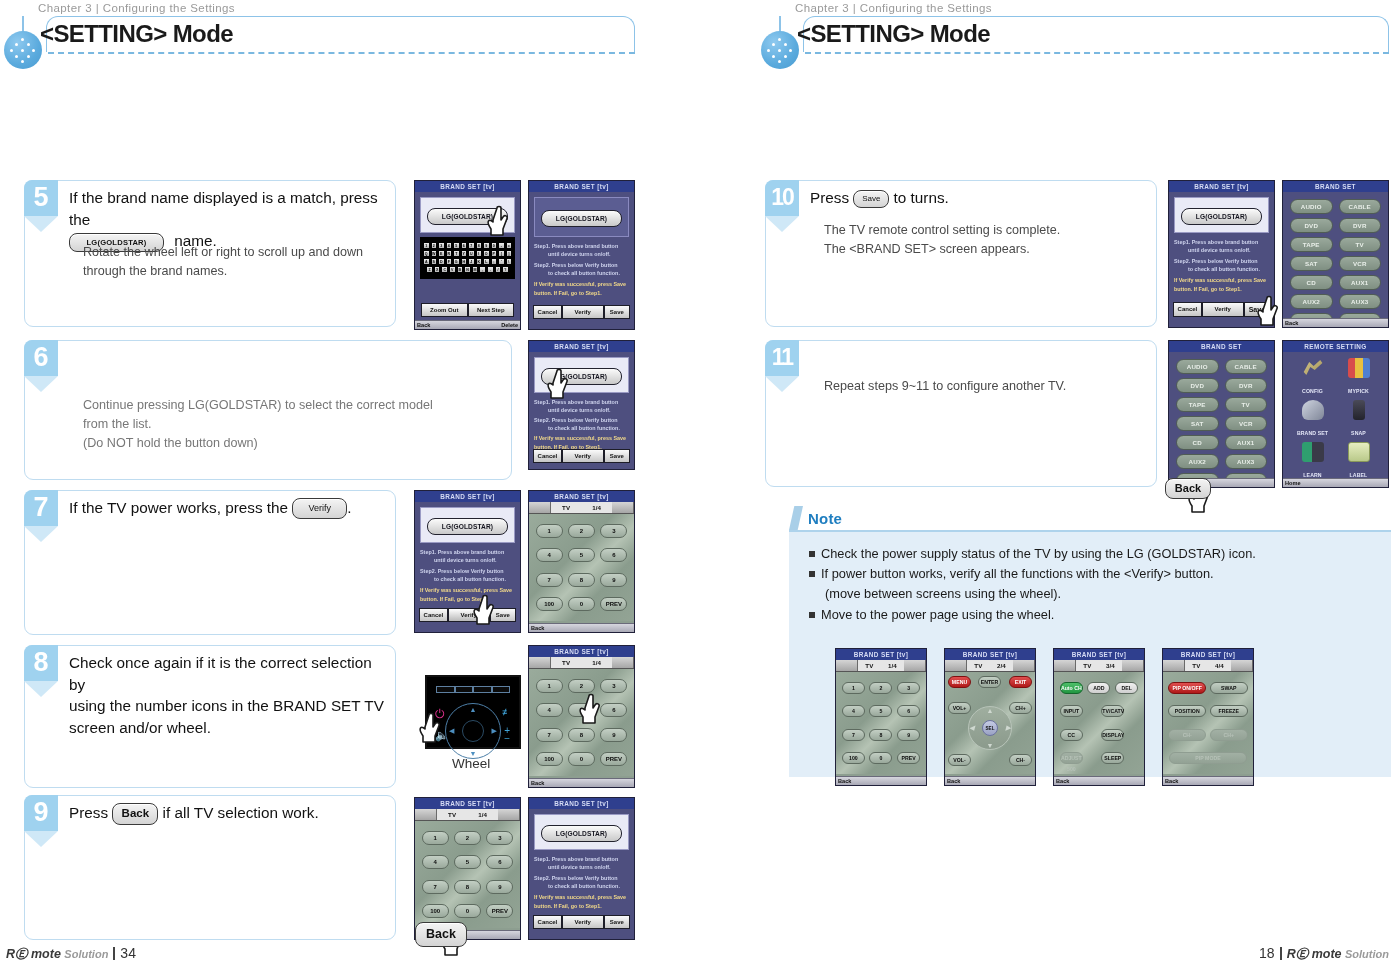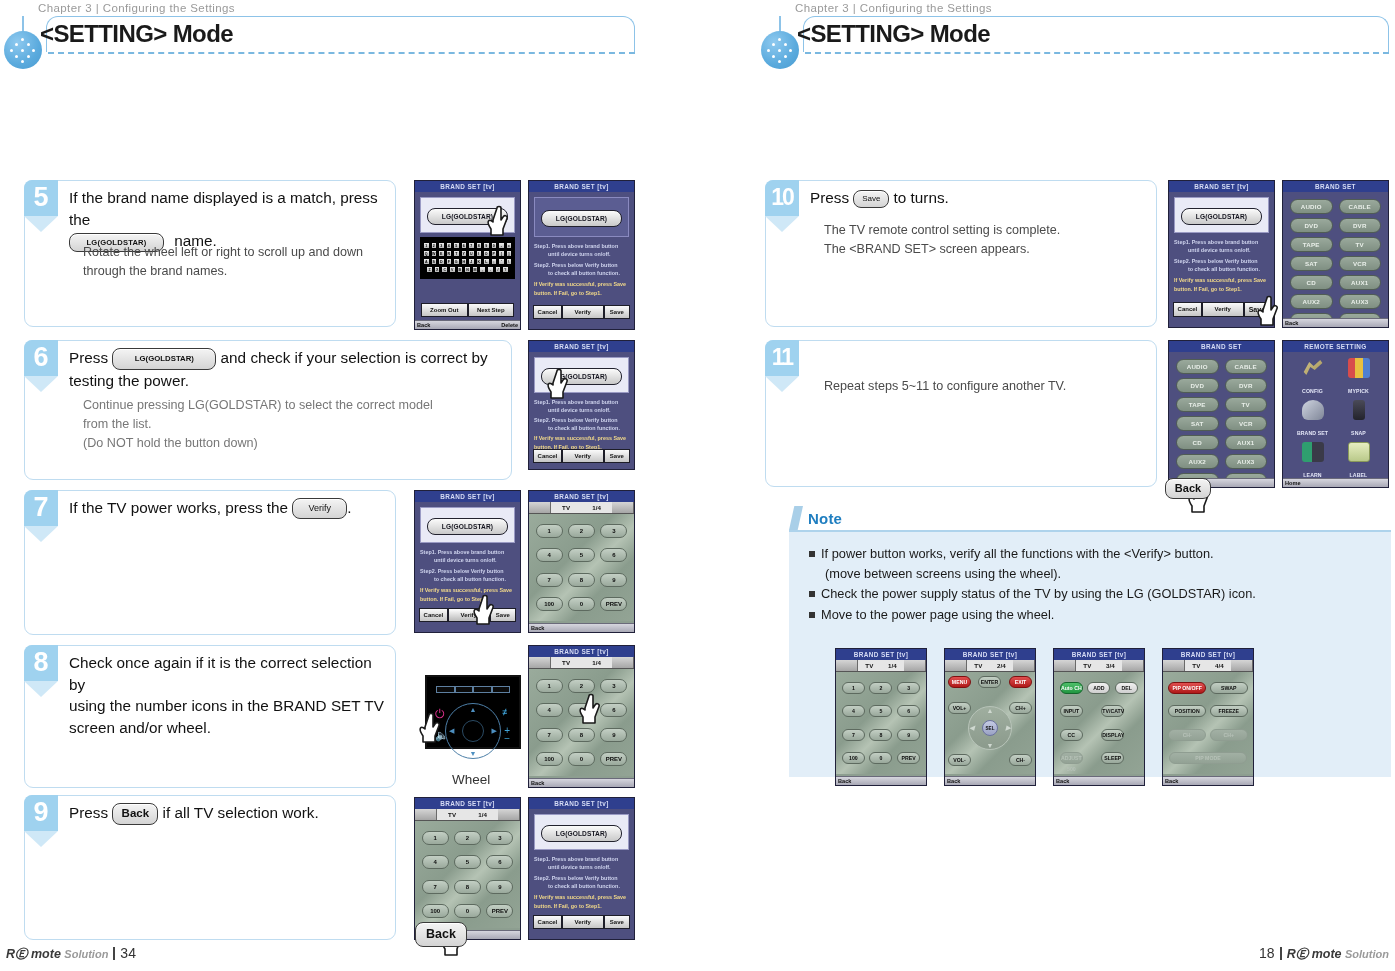--- a/index.html
+++ b/index.html
@@ -285,26 +285,20 @@
       <span class="chip chip-brand">LG(GOLDSTAR)</span>
       <span style="margin-left:6px">name.</span>
     </div>
     <div class="step-sub" style="top:62px; white-space:pre-line;">Rotate the wheel left or right to scroll up and down
 through the brand names.</div>
   </div>
 
   <div class="step" style="left:24px; top:340px; width:488px; height:140px;">
     <div class="badge">6</div>
     <div class="badge-tail"></div>
-    <div class="step-main">
-      <span>Press</span>
-      <span class="chip chip-brand-lg">LG(GOLDSTAR)</span>
-      <span>and check if your selection is correct by</span><br>
-      <span>testing the power.</span>
-    </div>
     <div class="step-sub dim" style="top:55px; white-space:pre-line;">Continue pressing  LG(GOLDSTAR)  to select the correct model
 from the list.
 (Do NOT hold the button down)</div>
   </div>
 
   <div class="step" style="left:24px; top:490px; width:372px; height:145px;">
     <div class="badge">7</div>
     <div class="badge-tail"></div>
     <div class="step-main">
       <span>If the TV power works, press the</span>
@@ -550,21 +544,21 @@
       <span class="wheel-arrow" style="left:50%;top:2px;transform:translateX(-50%)">▲</span>
       <span class="wheel-arrow" style="left:50%;bottom:1px;transform:translateX(-50%)">▼</span>
       <span class="wheel-arrow" style="left:3px;top:50%;transform:translateY(-50%)">◀</span>
       <span class="wheel-arrow" style="right:3px;top:50%;transform:translateY(-50%)">▶</span>
     </div>
     <span class="wheel-pwr">⏻</span>
     <span class="wheel-mute">≢</span>
     <span class="wheel-vol">🔈</span>
     <span class="wheel-plus">+<br>−</span>
   </div>
-  <div class="wheel-cap" style="left:452px; top:772px;">Wheel</div>
+  <div class="wheel-cap" style="left:452px; top:756px;">Wheel</div>
   <div class="hand" style="left:418px; top:712px;">
     <svg width="30" height="34" viewBox="0 0 30 34">
         <path d="M11 3 C11 1 15 1 15 3 L15 15 L17 12 C18.5 9.5 22 11 21 13.5 L17 24 L17 30 L5 30 L5 24 C5 24 1 18 2.5 16 C4 14 7 17 7 17 L7 15 Z" fill="#ffffff" stroke="#1a1a1a" stroke-width="1.6" stroke-linejoin="round"></path>
       </svg>
   </div>
 
   <div class="scr scr-green" style="left:528px; top:645px; width:107px; height:143px;">
     <div class="scr-title">BRAND SET  [tv]</div>
     <div class="tabbar">
       <span class="tg"></span>
@@ -741,21 +735,21 @@
       <span class="chip chip-save">Save</span>
       <span>to turns.</span>
     </div>
     <div class="step-sub" style="top:40px; white-space:pre-line;">The TV remote control setting is complete.
 The &lt;BRAND SET&gt; screen appears.</div>
   </div>
 
   <div class="step" style="left:68px; top:340px; width:392px; height:147px;">
     <div class="badge two">11</div>
     <div class="badge-tail"></div>
-    <div class="step-sub" style="top:36px;">Repeat steps 5~11 to configure another TV.</div>
+    <div class="step-sub" style="top:36px;">Repeat steps 9~11 to configure another TV.</div>
   </div>
 
   <div class="scr" style="left:471px; top:180px; width:107px; height:148px;">
     <div class="scr-title">BRAND SET  [tv]</div>
     <div class="brandbar">
       <span class="brandbtn">LG(GOLDSTAR)</span>
     </div>
     <div class="stepstext">
       <span>Step1. Press above brand button</span>
       <span class="ind">until device turns on/off.</span>
@@ -872,25 +866,25 @@
   </div>
 
   <div class="note-wrap" style="left:92px; top:505px; width:602px; height:272px;">
     <div class="note-tab">
       <span class="note-slash"></span>
       <span class="note-label">Note</span>
     </div>
     <div class="note-body">
       <div class="note-list">
         <div class="note-li">
+          <span class="bul"></span><span>Check the power supply status of the TV by using the LG (GOLDSTAR) icon.</span>
+        </div>
+        <div class="note-li">
           <span class="bul"></span><span>If power button works, verify all the functions with the &lt;Verify&gt; button.</span>
           <span class="cont">(move between screens using the wheel).</span>
-        </div>
-        <div class="note-li">
-          <span class="bul"></span><span>Check the power supply status of the TV by using the LG (GOLDSTAR) icon.</span>
         </div>
         <div class="note-li">
           <span class="bul"></span><span>Move to the power page using the wheel.</span>
         </div>
       </div>
 
       <div class="thumbs" style="left:46px; top:116px;">
 
         <div class="scr scr-green" style="position:relative; left:0; top:0; width:92px; height:138px;">
           <div class="scr-title">BRAND SET  [tv]</div>

